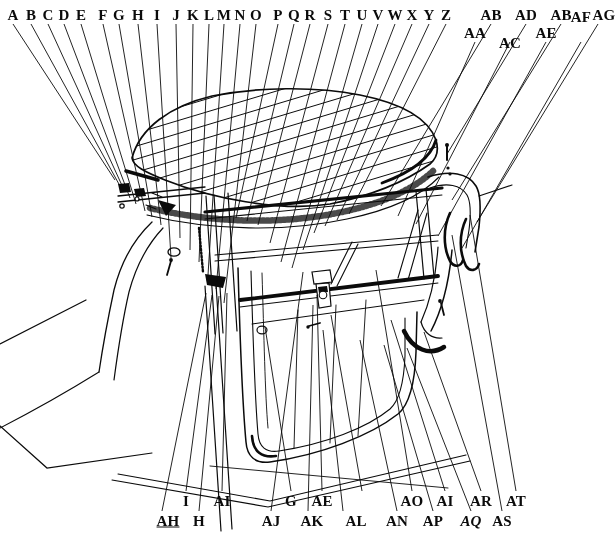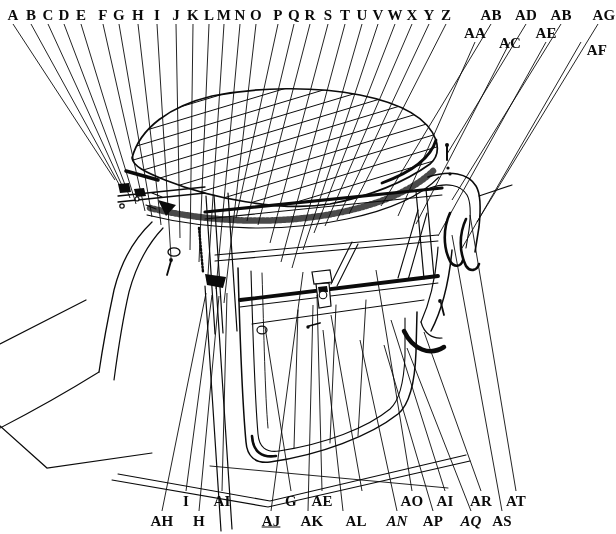--- a/index.html
+++ b/index.html
@@ -215,33 +215,33 @@
       <div class="callout" style="left: 412px; top: 15px;">X</div>
       <div class="callout" style="left: 429px; top: 15px;">Y</div>
       <div class="callout" style="left: 446px; top: 15px;">Z</div>
       <div class="callout" style="left: 491px; top: 15px;">AB</div>
       <div class="callout" style="left: 526px; top: 15px;">AD</div>
       <div class="callout" style="left: 561px; top: 15px;">AB</div>
       <div class="callout" style="left: 604px; top: 15px; font-family: Liberation Serif, serif;">AG</div>
       <div class="callout" style="left: 475px; top: 33px;">AA</div>
       <div class="callout" style="left: 510px; top: 43px;">AC</div>
       <div class="callout" style="left: 546px; top: 33px;">AE</div>
-      <div class="callout" style="left: 581px; top: 50px; margin-left: 16px;">AF</div>
+      <div class="callout" style="left: 581px; top: 17px;">AF</div>
       <div class="callout" style="left: 186px; top: 501px;">I</div>
       <div class="callout" style="left: 222px; top: 501px;">AI</div>
       <div class="callout" style="left: 291px; top: 501px;">G</div>
       <div class="callout" style="left: 322px; top: 501px;">AE</div>
       <div class="callout" style="left: 362px; top: 501px; margin-top: 48px;">AM</div>
       <div class="callout" style="left: 412px; top: 501px;">AO</div>
       <div class="callout" style="left: 445px; top: 501px;">AI</div>
       <div class="callout" style="left: 481px; top: 501px;">AR</div>
       <div class="callout" style="left: 516px; top: 501px;">AT</div>
-      <div class="callout" style="left: 162px; top: 521px;">AH</div>
+      <div class="callout" style="left: 168px; top: 521px; text-decoration: underline;">AH</div>
       <div class="callout" style="left: 199px; top: 521px;">H</div>
-      <div class="callout" style="left: 271px; top: 521px; text-decoration: underline;">AJ</div>
+      <div class="callout" style="left: 271px; top: 521px;">AJ</div>
       <div class="callout" style="left: 312px; top: 521px;">AK</div>
       <div class="callout" style="left: 356px; top: 521px;">AL</div>
-      <div class="callout" style="left: 397px; top: 521px; font-style: italic;">AN</div>
+      <div class="callout" style="left: 397px; top: 521px;">AN</div>
       <div class="callout" style="left: 433px; top: 521px;">AP</div>
       <div class="callout" style="left: 471px; top: 521px; font-style: italic;">AQ</div>
       <div class="callout" style="left: 502px; top: 521px;">AS</div>
     </div>
 </div>
 
 </body></html>

